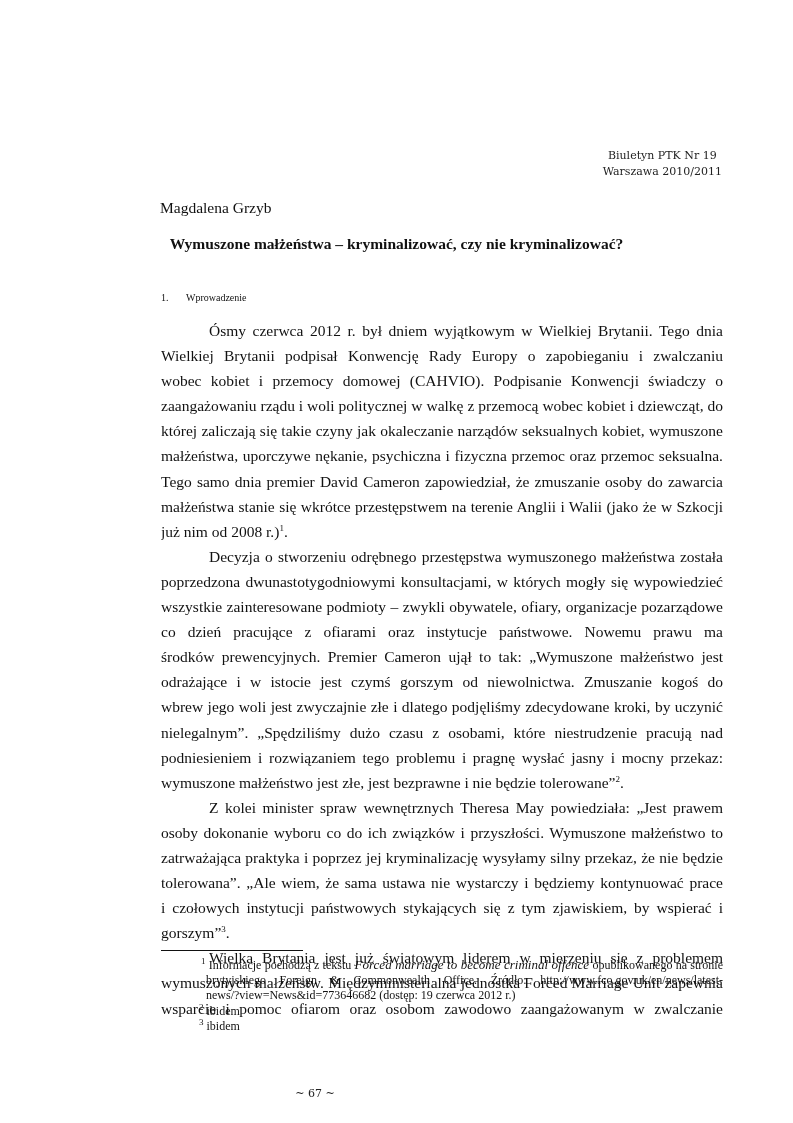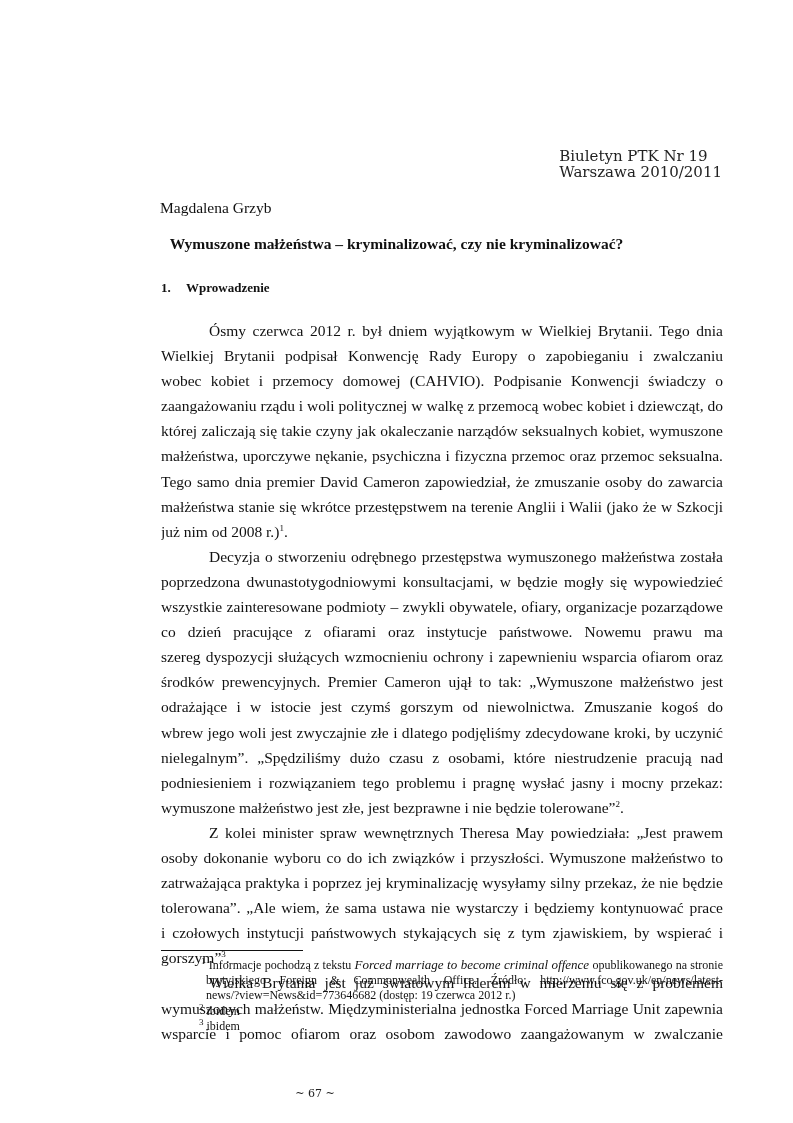--- a/index.html
+++ b/index.html
@@ -1,23 +1,23 @@
 <!DOCTYPE html>
 <html><head>
 <meta charset="utf-8">
 <style>
   html, body { margin: 0; padding: 0; background: #ffffff; }
   body { width: 793px; height: 1123px; position: relative; overflow: hidden;
          font-family: "Liberation Serif", serif; color: #111; }
-  .header { position: absolute; right: 71px; top: 148px; text-align: left;
-            font-family: "DejaVu Serif", serif; font-size: 15px; line-height: 16px; color: #222; }
+  .header { position: absolute; right: 71px; top: 148px; text-align: center;
+            font-family: "DejaVu Serif", serif; font-size: 11px; line-height: 16px; color: #222; }
   .author { position: absolute; left: 160px; top: 199px; font-size: 15.5px; }
   .title { position: absolute; left: 0; width: 793px; top: 235px; text-align: center;
            font-weight: bold; font-size: 15.5px; box-sizing: border-box; }
-  .section { position: absolute; left: 161px; top: 280px; font-weight: bold; font-size: 13px; }
+  .section { position: absolute; left: 161px; top: 292px; font-weight: normal; font-size: 10px; }
   .section .num { display: inline-block; width: 25px; }
   .body { position: absolute; left: 161px; width: 562px; top: 318px; font-size: 15.5px; }
   .line { height: 25.1px; line-height: 25.1px; text-align: justify; text-align-last: justify;
           white-space: nowrap; overflow: hidden; }
   .line span.t { display: block; width: 100%; text-align: justify; text-align-last: justify; white-space: normal; }
   .line.last span.t { text-align-last: left; }
   .line.indent span.t { text-indent: 0; padding-left: 0; }
   .indent { padding-left: 48px; box-sizing: border-box; }
   sup { font-size: 9px; line-height: 0; vertical-align: super; }
   .rule { position: absolute; left: 161px; top: 950px; width: 142px; border-top: 1px solid #111; }
@@ -74,30 +74,27 @@
       <span class="t">małżeństwa stanie się wkrótce przestępstwem na terenie Anglii i Walii (jako że w Szkocji jest</span>
     </div>
   <div class="line last">
       <span class="t"><span>już nim od 2008 r.)</span><sup>1</sup><span>.</span></span>
     </div>
 
   <div class="line indent">
       <span class="t">Decyzja o stworzeniu odrębnego przestępstwa wymuszonego małżeństwa została</span>
     </div>
   <div class="line">
-      <span class="t">poprzedzona dwunastotygodniowymi konsultacjami, w będzie mogły się wypowiedzieć</span>
+      <span class="t">poprzedzona dwunastotygodniowymi konsultacjami, w których mogły się wypowiedzieć</span>
     </div>
   <div class="line">
       <span class="t">wszystkie zainteresowane podmioty – zwykli obywatele, ofiary, organizacje pozarządowe na</span>
     </div>
   <div class="line">
       <span class="t">co dzień pracujące z ofiarami oraz instytucje państwowe. Nowemu prawu ma towarzyszyć</span>
-    </div>
-  <div class="line">
-      <span class="t">szereg dyspozycji służących wzmocnieniu ochrony i zapewnieniu wsparcia ofiarom oraz</span>
     </div>
   <div class="line">
       <span class="t">środków prewencyjnych. Premier Cameron ujął to tak: „Wymuszone małżeństwo jest</span>
     </div>
   <div class="line">
       <span class="t">odrażające i w istocie jest czymś gorszym od niewolnictwa. Zmuszanie kogoś do małżeństwa</span>
     </div>
   <div class="line">
       <span class="t">wbrew jego woli jest zwyczajnie złe i dlatego podjęliśmy zdecydowane kroki, by uczynić je</span>
     </div>

